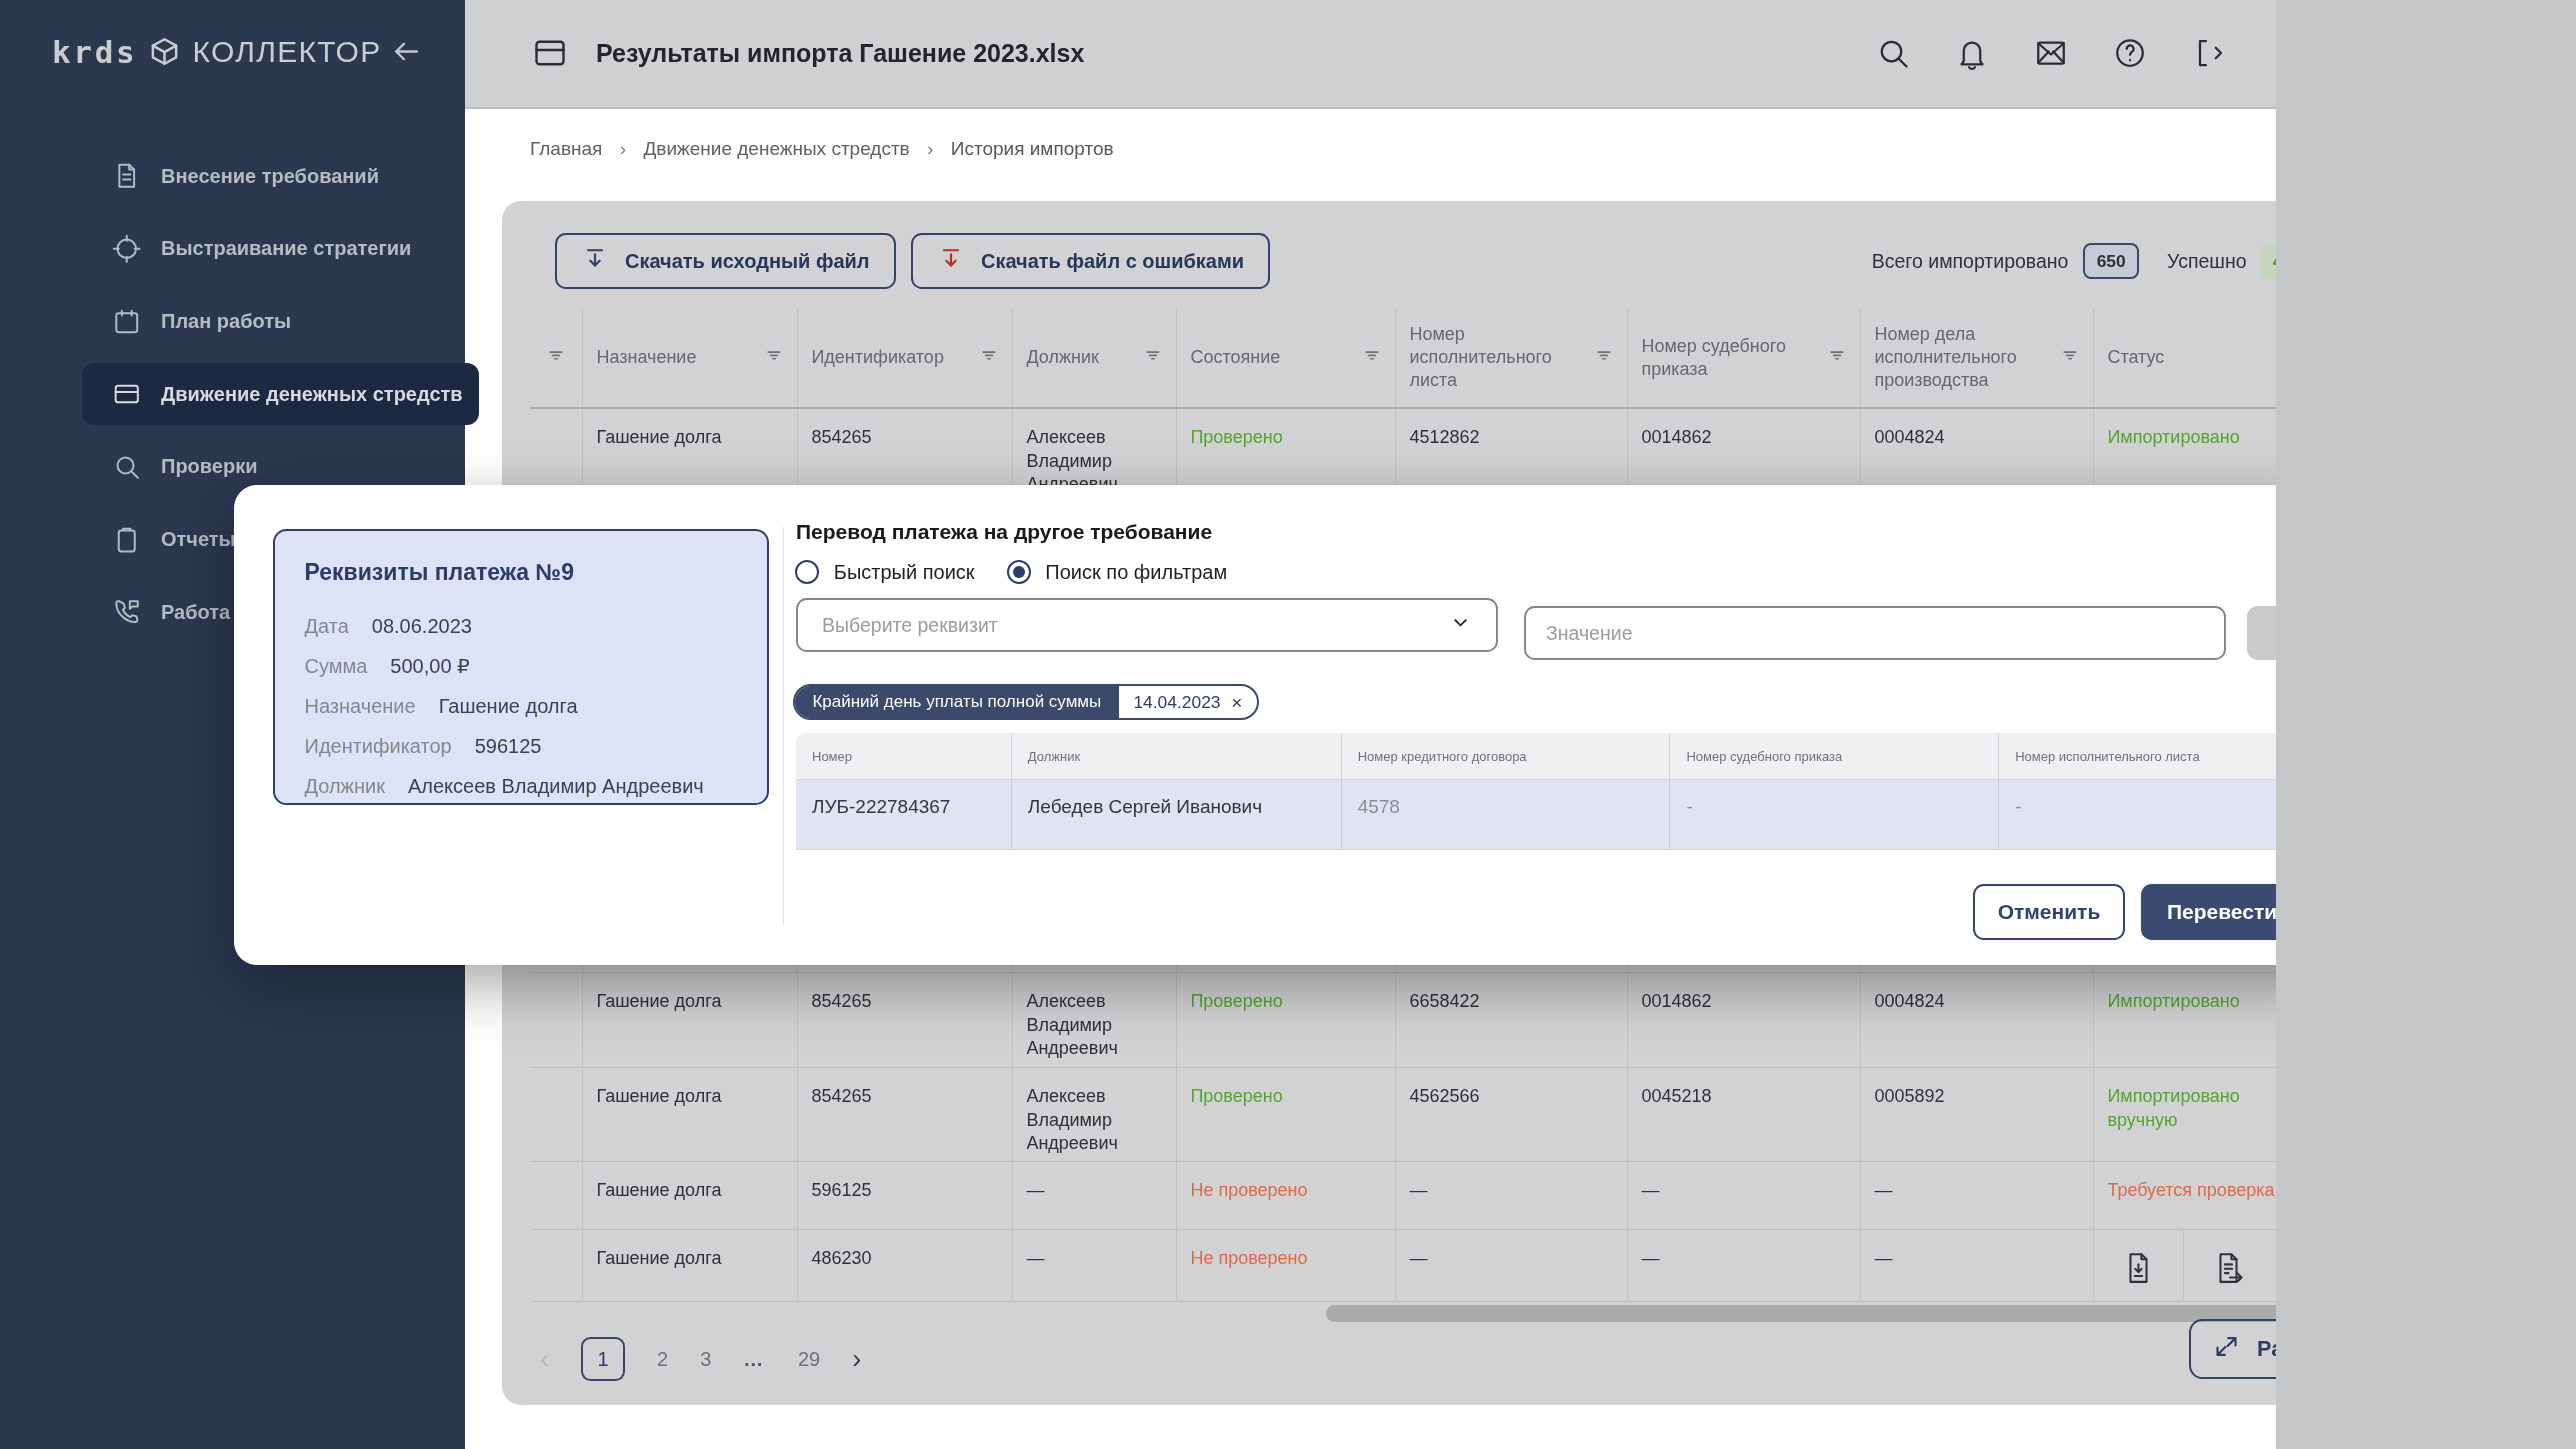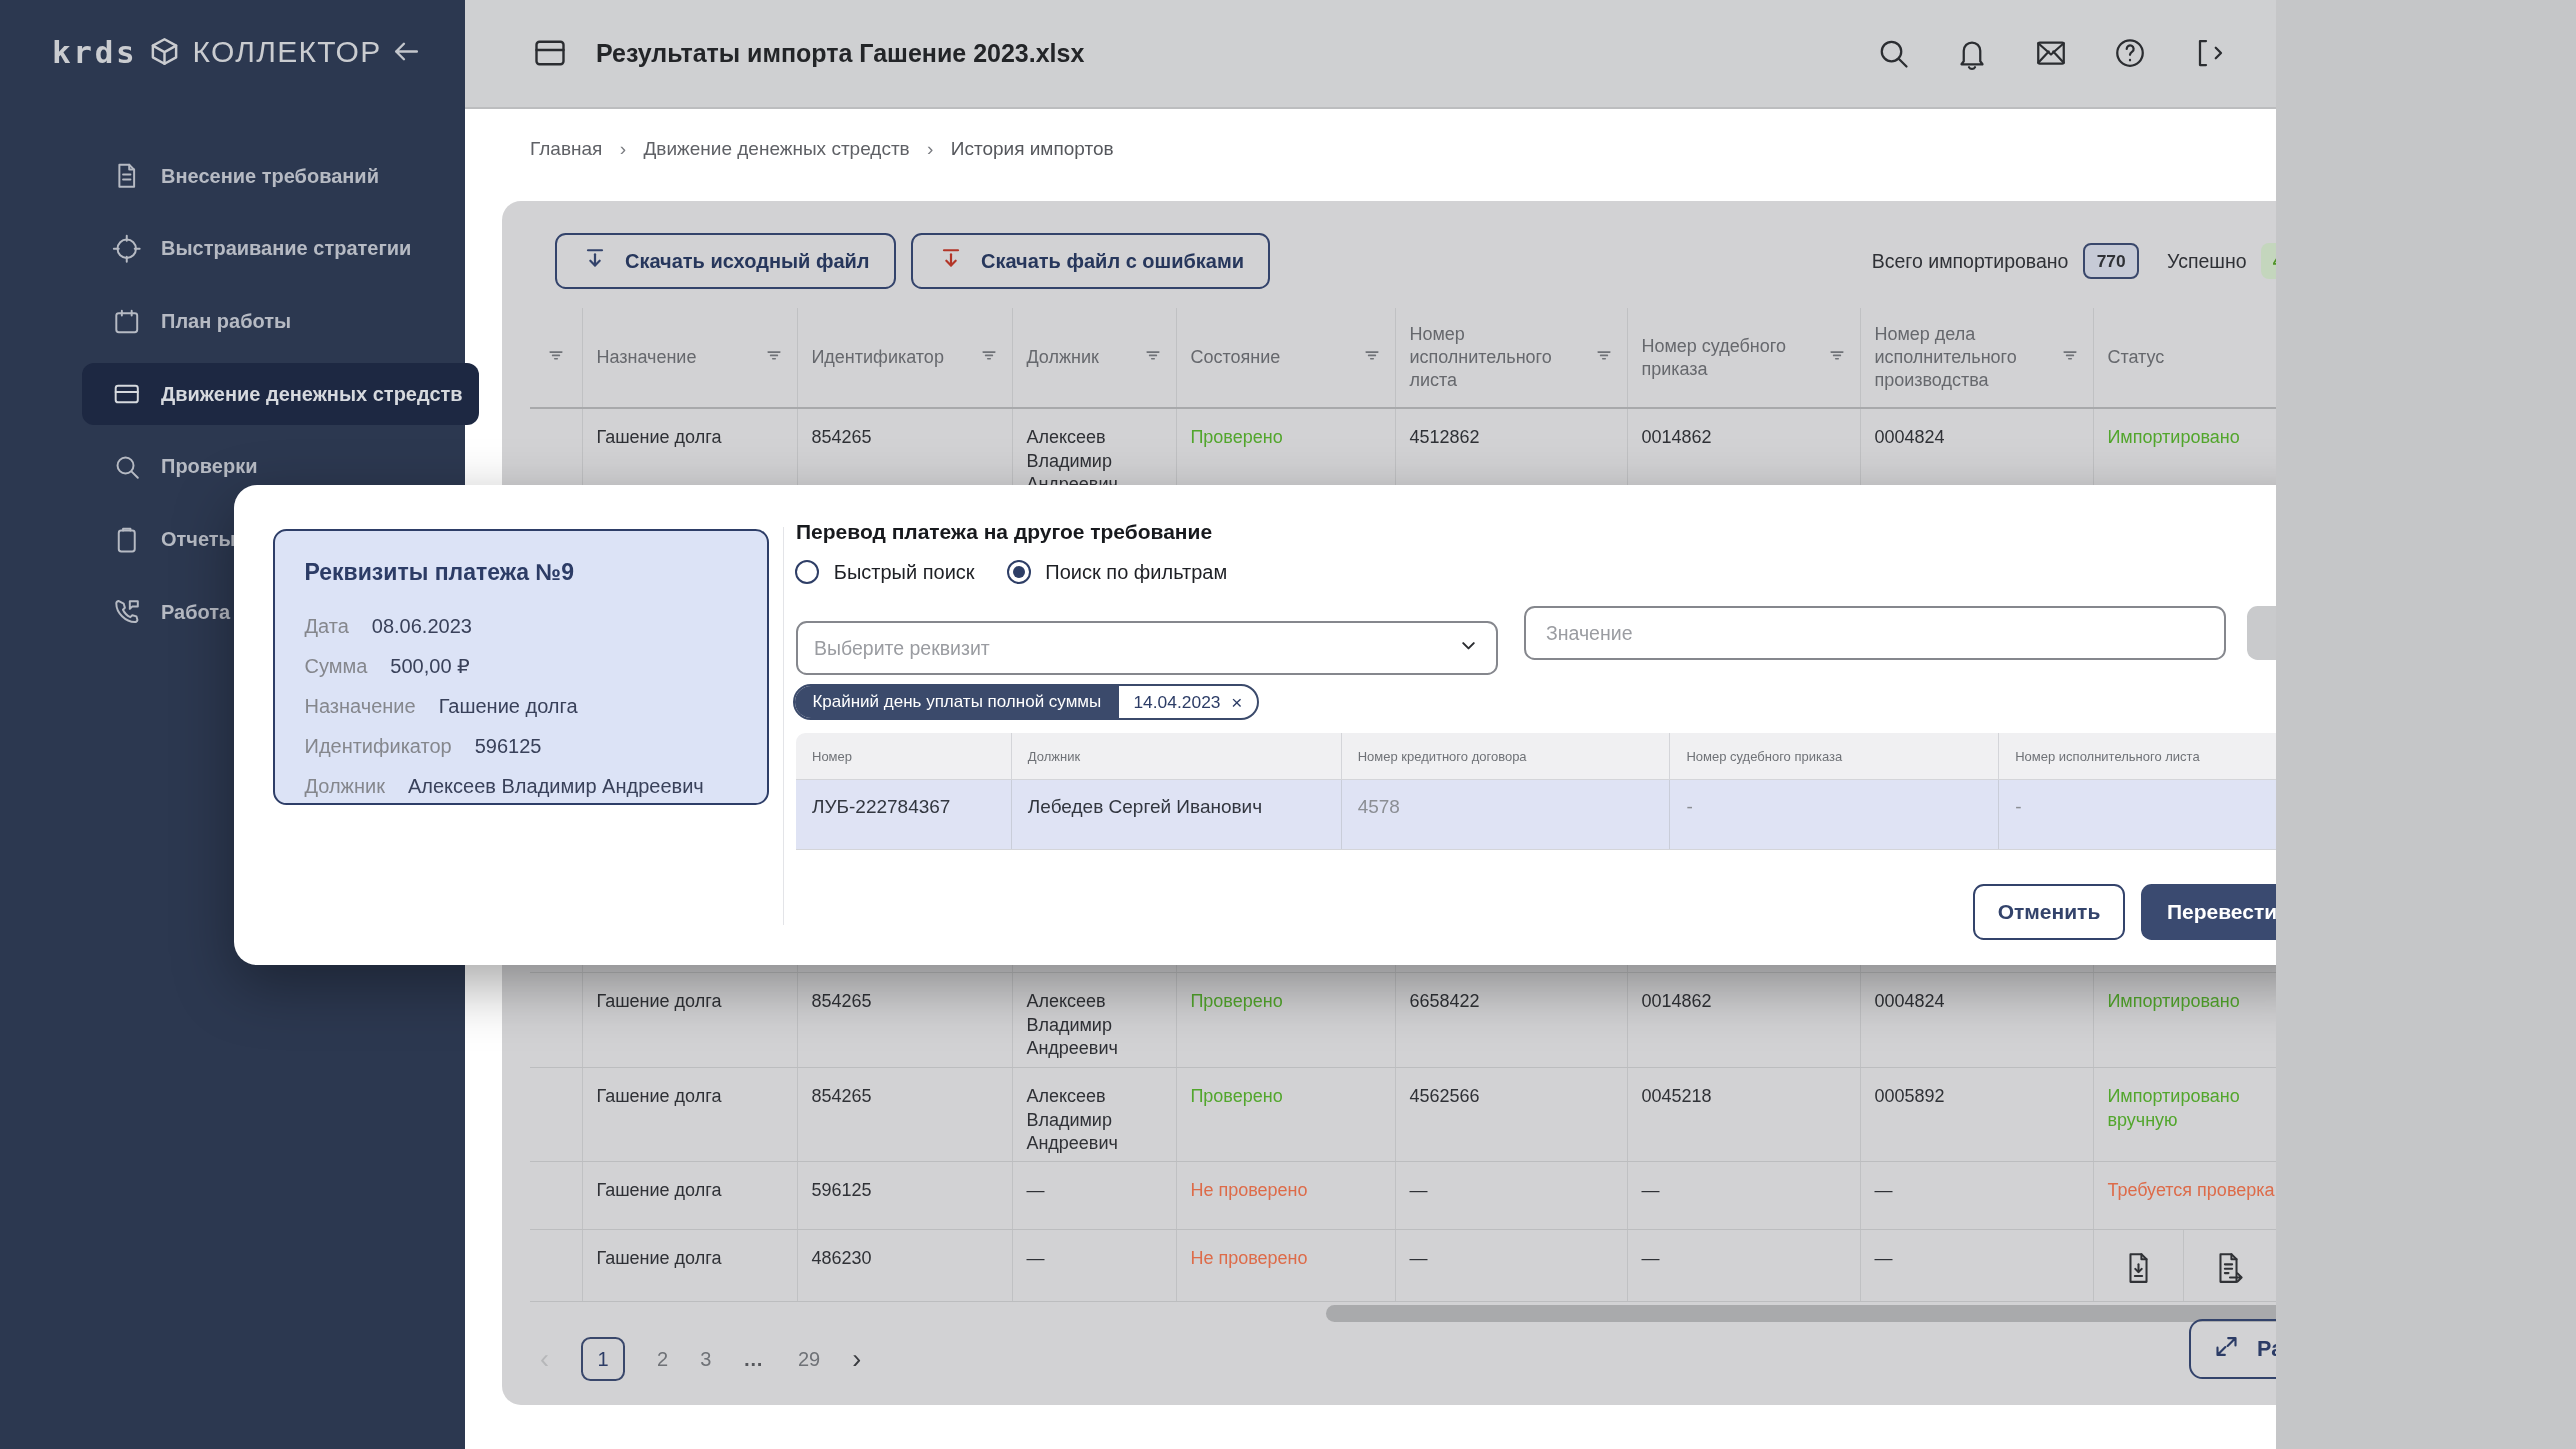--- a/index.html
+++ b/index.html
@@ -103,22 +103,22 @@
               border:2px solid #2e3e68; border-radius:13.4px; padding:28px 29.5px; }
   .pay-title { font-size:23px; font-weight:700; color:#2c3c66; margin-bottom:20px; }
   .pay-row { display:flex; gap:23px; font-size:20px; line-height:40px; white-space:nowrap; }
   .pay-label { color:#85878d; } .pay-value { color:#39415a; }
   .modal-title { position:absolute; left:562px; top:35px; font-size:21px; font-weight:700; color:#17191d; }
   .radios { position:absolute; left:561px; top:75px; display:flex; align-items:center; gap:32px; }
   .radio-group { display:flex; align-items:center; gap:14.8px; font-size:20px; color:#1d1f24; cursor:pointer; }
   .radio { width:24px; height:24px; border:2px solid #2e3e66; border-radius:50%; position:relative; flex:0 0 24px; }
   .radio.sel::after { content:''; position:absolute; left:50%; top:50%; width:12px; height:12px; margin:-6px 0 0 -6px;
                       background:#2e3e66; border-radius:50%; }
-  .sel-box { position:absolute; top:136px; height:54px; background:#fff; border:2px solid #85878d;
-             border-radius:10.7px; display:flex; align-items:center; padding:0 16px; font-size:19.5px;
+  .sel-box { position:absolute; top:113px; height:54px; background:#fff; border:2px solid #85878d;
+             border-radius:10.7px; display:flex; align-items:center; padding:0 24px; font-size:19.5px;
              color:#9a9ca1; cursor:pointer; }
   #req-select { left:562px; width:702px; justify-content:space-between; }
   #req-select svg { width:23px; height:23px; color:#2b2d31; }
   #value-input { position:absolute; left:1290px; top:121px; width:702px; height:54px; background:#fff;
                  border:2px solid #85878d; border-radius:10.7px; padding:0 20px; font-size:19.5px;
                  font-family:"Liberation Sans","DejaVu Sans",sans-serif; color:#2b2d31; outline:none; }
   #value-input::placeholder { color:#9a9ca1; }
   .plus-btn { position:absolute; left:2013px; top:121px; width:83px; height:54px; background:#c9cacc; border:none;
               border-radius:10.7px; color:#ffffff; font-size:36px; font-weight:400; display:flex; align-items:center;
               justify-content:center; cursor:pointer; line-height:0; }
@@ -274,21 +274,21 @@
       <span class="dl-ic-red" id="dl-ic-2"><svg viewBox="0 0 24 24" fill="none" stroke="currentColor" stroke-width="1.9" stroke-linecap="round" stroke-linejoin="round">
             <path d="M6 4.5h12"></path>
             <path d="M12 8v9.5"></path>
             <path d="M8 13.5l4 4 4-4"></path>
           </svg></span>
       <span>Скачать файл с ошибками</span>
     </button>
     <div class="stats" id="stats">
         <div class="stat">
           <span>Всего импортировано</span>
-          <span class="badge badge-total">770</span>
+          <span class="badge badge-total">650</span>
         </div>
         <div class="stat">
           <span>Успешно</span>
           <span class="badge badge-success">412</span>
         </div>
         <div class="stat">
           <span>Неуспешно</span>
           <span class="badge badge-fail">8</span>
         </div>
       </div>

